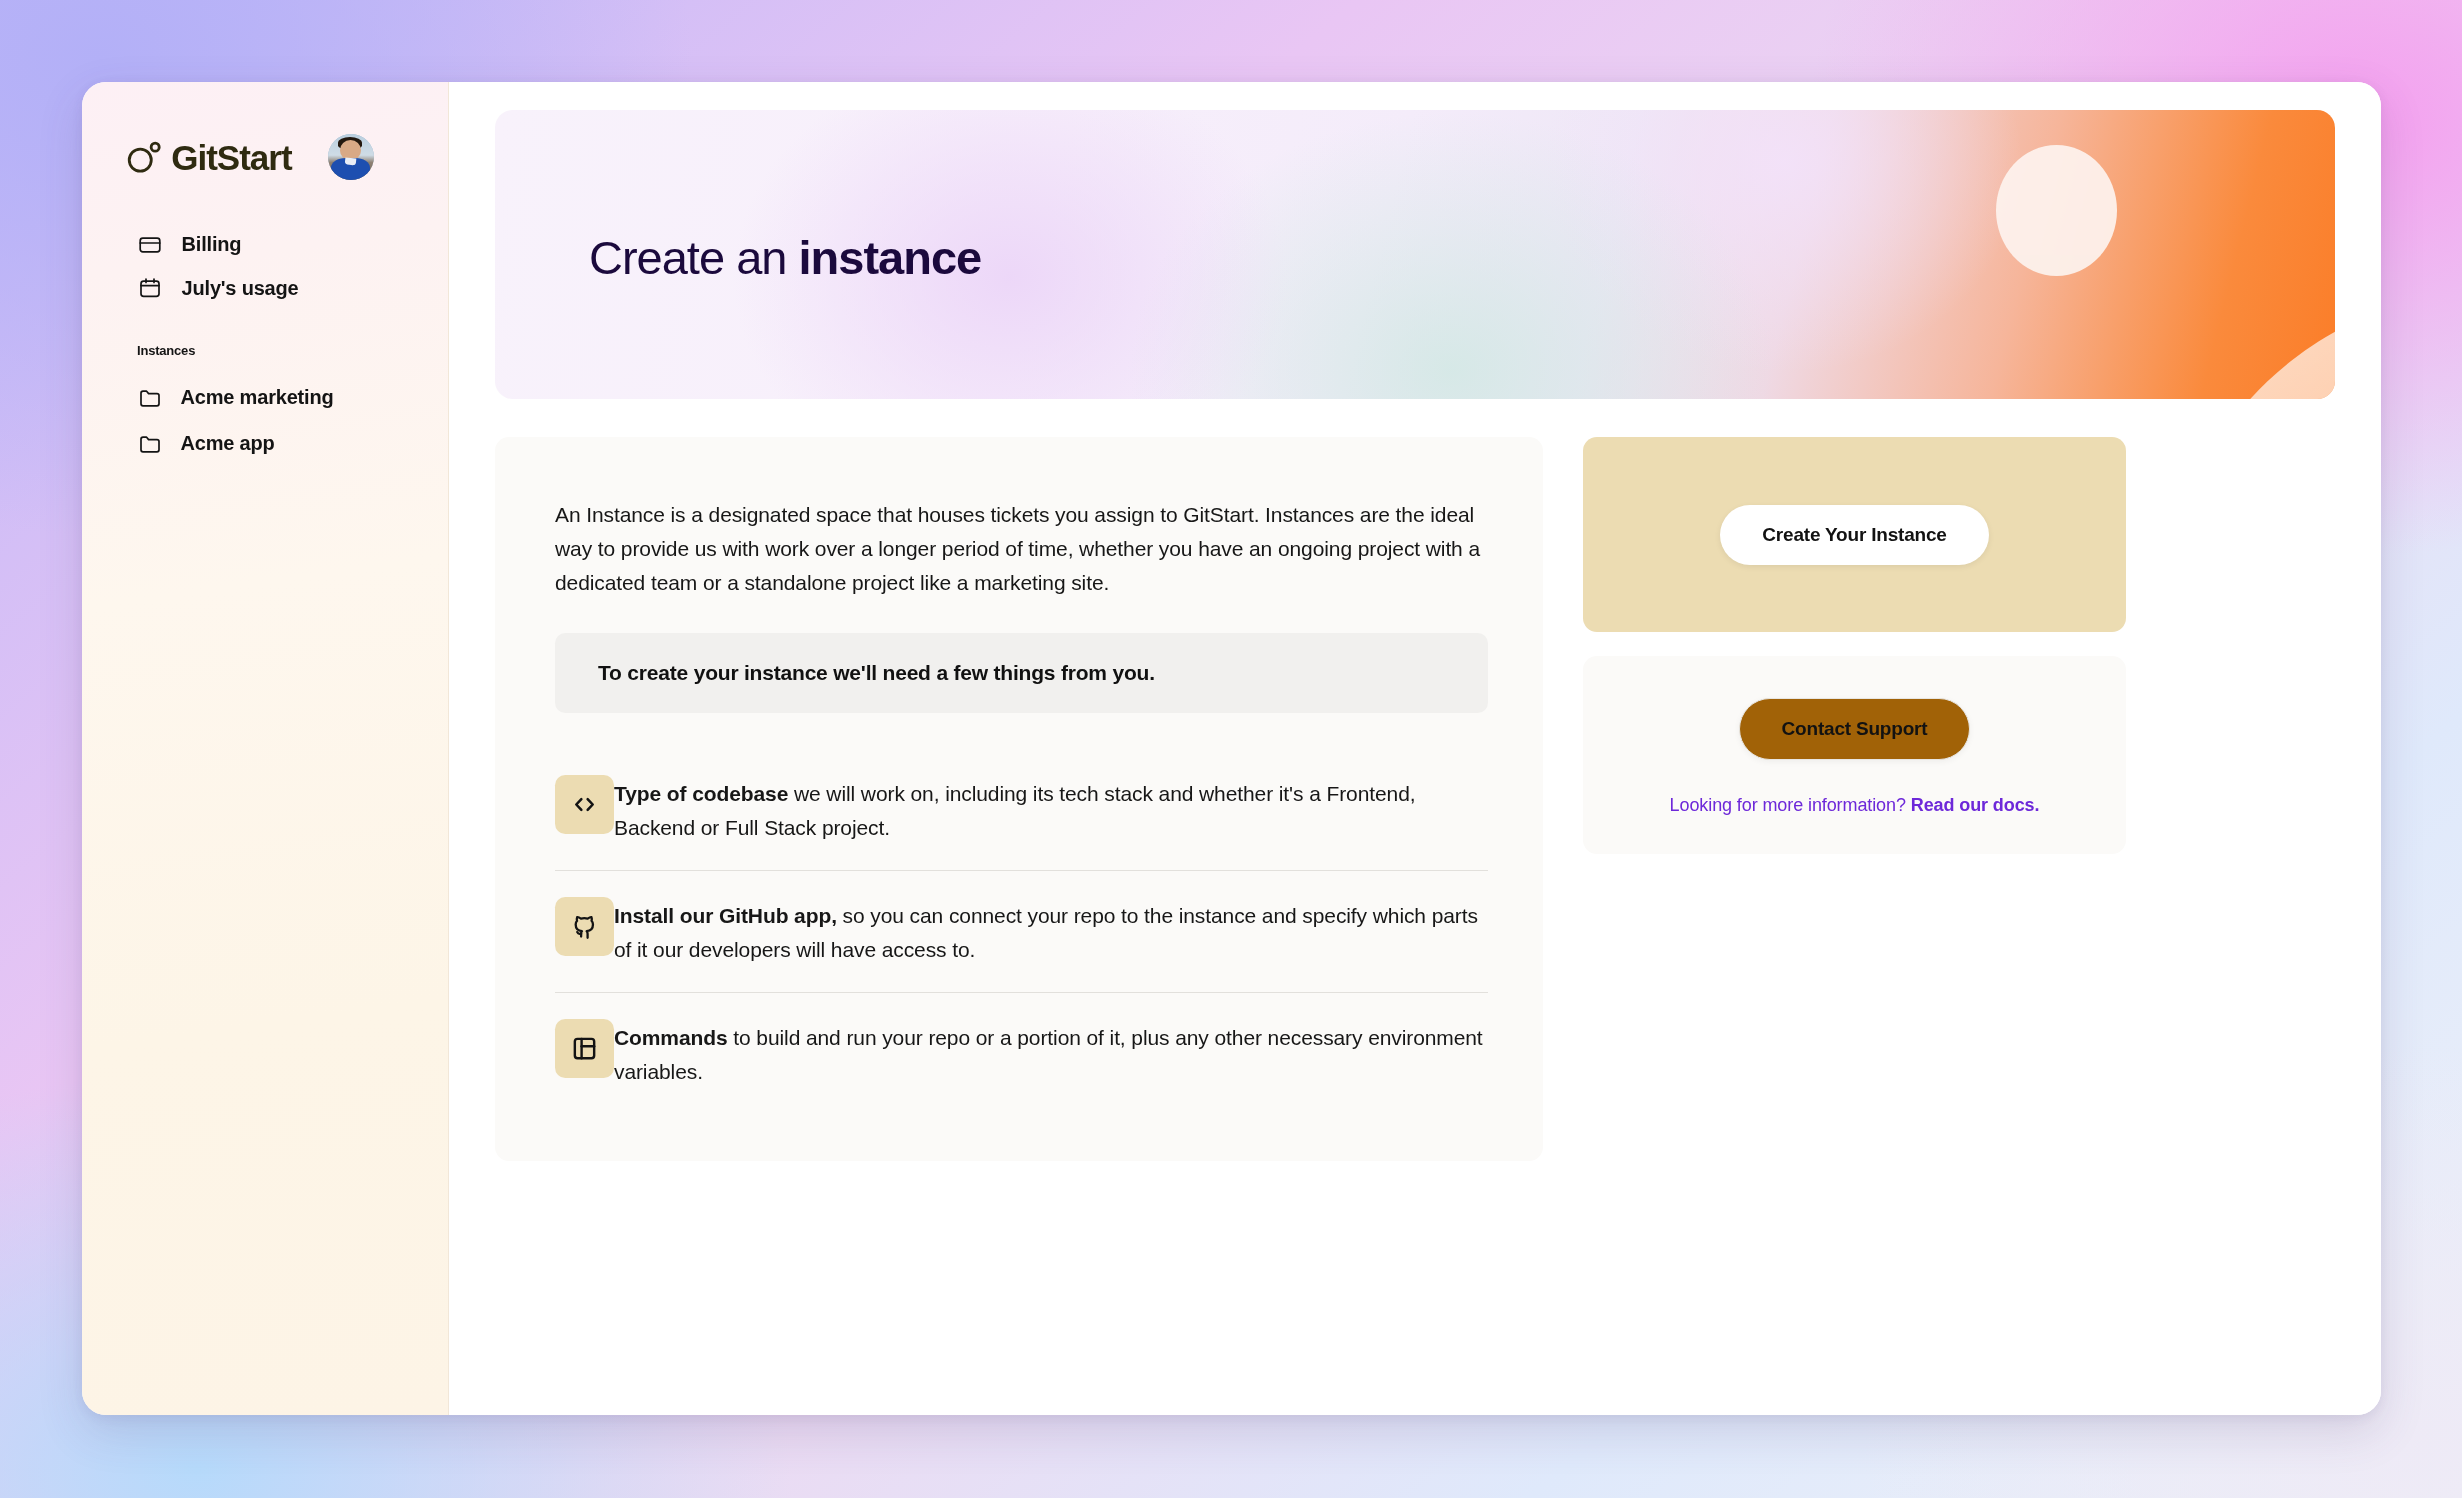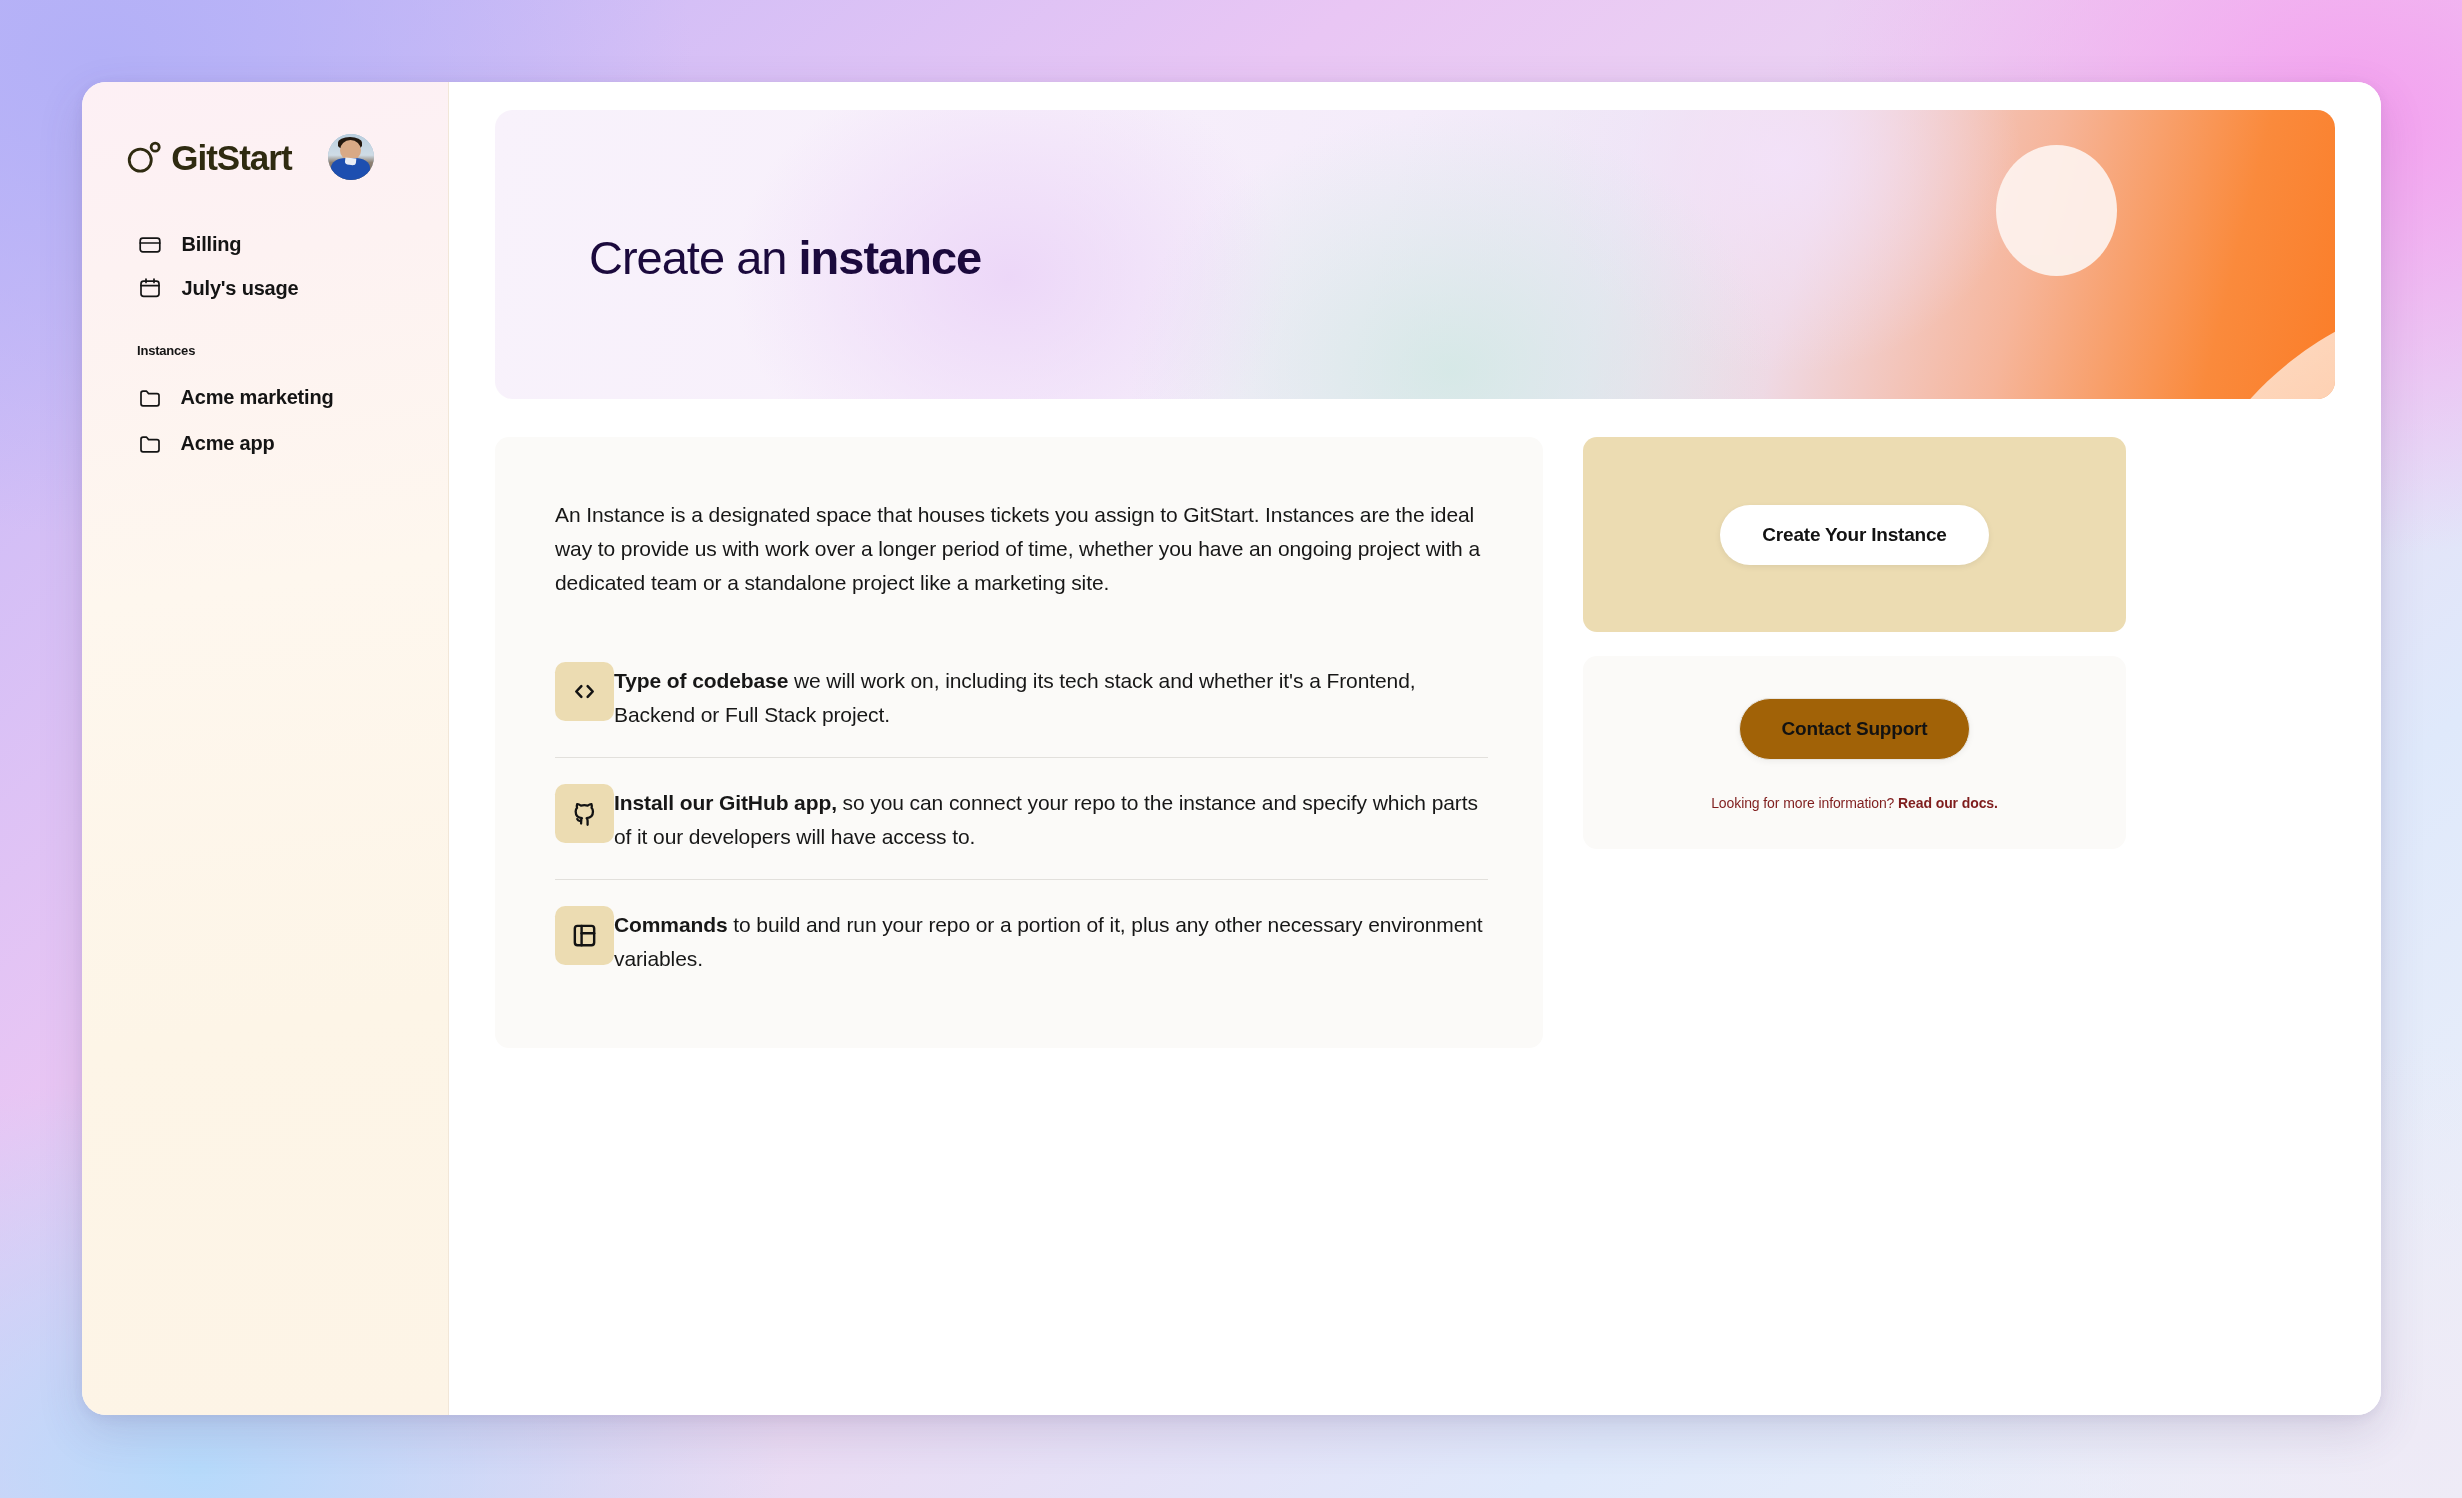--- a/index.html
+++ b/index.html
@@ -241,22 +241,22 @@
     padding: 42px 25.6px 38px 25.6px;
     text-align: center;
   }
   .pill-btn.outline {
     background:#a16207;
     border: 1.3px solid #e8e6e2;
     box-shadow: 0 1.9px 6.4px rgba(0,0,0,0.05);
   }
   .support-note {
     margin-top: 35px;
-    font-size: 14px;
-    color: #7f1d1d;
+    font-size: 18px;
+    color: #6d28d9;
     letter-spacing: -0.1px;
   }
   .support-note b { font-weight: 700; }
 </style>
 </head>
 <body>
 
 <div class="app-window">
 
   <aside class="sidebar">
@@ -339,20 +339,23 @@
         <span class="thin">Create an</span>
         <span class="bold">instance</span>
       </h1>
     </section>
 
     <div class="content-row">
 
       <section class="info-card">
         <p class="lede">An Instance is a designated space that houses tickets you assign to GitStart. Instances are the ideal way to provide us with work over a longer period of time, whether you have an ongoing project with a dedicated team or a standalone project like a marketing site.</p>
 
+        <div class="callout">
+          <span class="callout-text">To create your instance we'll need a few things from you.</span>
+        </div>
 
         <div class="req-list">
 
           <div class="req-item">
             <span class="req-icon">
               <svg viewBox="0 0 24 24" fill="none" stroke="#131313" stroke-width="2.1" stroke-linecap="round" stroke-linejoin="round">
                 <polyline points="9.4,7.5 5.2,12 9.4,16.5"></polyline>
                 <polyline points="14.6,7.5 18.8,12 14.6,16.5"></polyline>
               </svg>
             </span>

